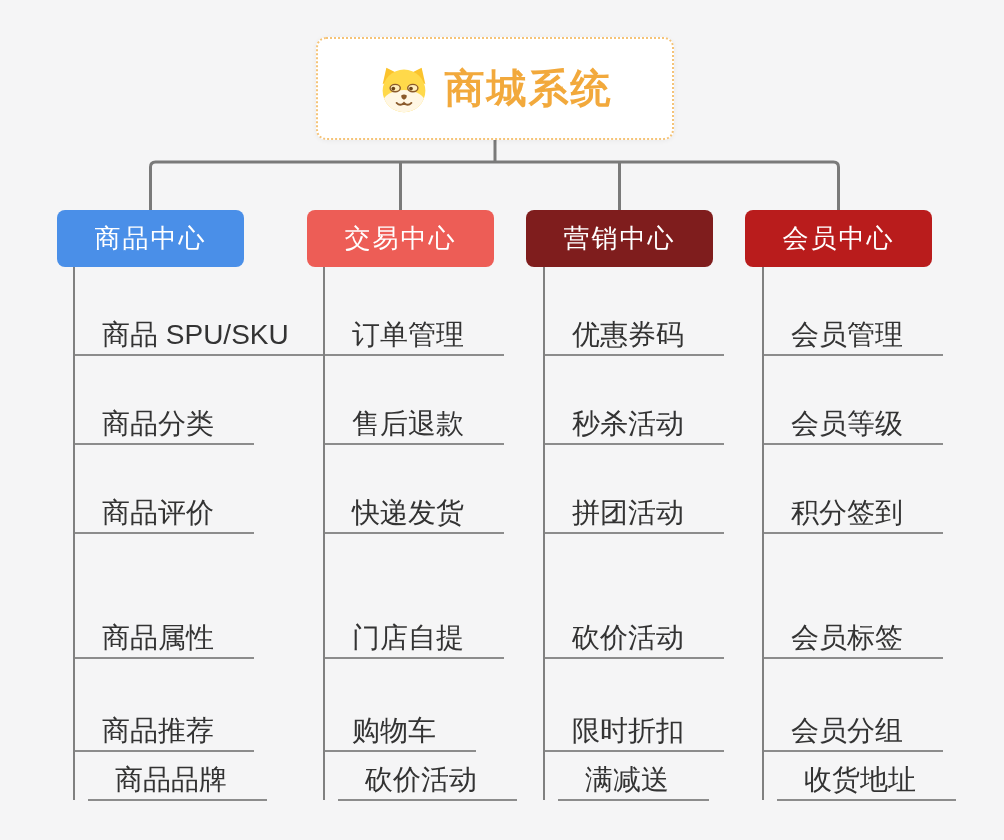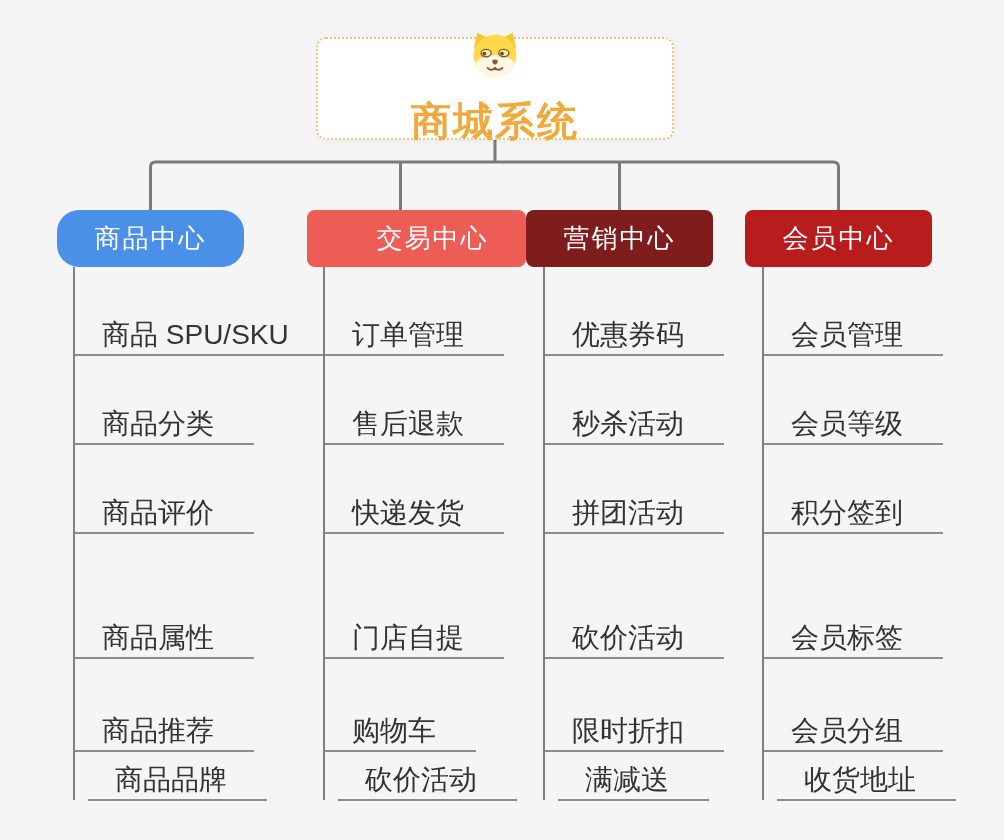--- a/index.html
+++ b/index.html
@@ -18,36 +18,35 @@
   
   .root{
     position:absolute;left:316px;top:37px;width:358px;height:103px;
     box-sizing:border-box;
     background:#ffffff;
     border:2px dotted #F5C377;
     border-radius:10px;
     display:flex;align-items:center;justify-content:center;gap:15px;
     box-shadow:0 1px 5px rgba(0,0,0,0.05);
     z-index:2;
-    flex-direction:column;
   }
   .root-title{
     font-size:40px;font-weight:600;color:#F2A93C;letter-spacing:2px;
   }
   .root-icon{width:52px;height:50px;flex:0 0 auto;}
 
   
   .branch{
     position:absolute;top:210px;width:187px;height:57px;
     border-radius:8px;
     display:flex;align-items:center;justify-content:center;
     color:#ffffff;font-size:26px;letter-spacing:2px;
     z-index:2;
   }
-  .branch.b0{left:57px;background:#4A8FE8;border-radius:22px;}
+  .branch.b0{left:57px;background:#4A8FE8;}
   .branch.b1{left:307px;background:#ED5D56;}
   .branch.b2{left:526px;background:#EEAC3C;}
   .branch.b3{left:745px;background:#72C13F;}
 
   
   .col{
     position:absolute;top:267px;height:533px;
     border-left:2px solid #808080;
     z-index:1;
   }
@@ -99,21 +98,21 @@
       <ellipse cx="37.5" cy="25" rx="5.5" ry="4" fill="#FFEDB9" stroke="#8A5A2B" stroke-width="1.5"></ellipse>
       <circle cx="16.5" cy="25.5" r="2" fill="#6B4418"></circle>
       <circle cx="35.5" cy="25.5" r="2" fill="#6B4418"></circle>
       <path d="M25,33 Q28,31 31,33 Q31,36.5 28,37.5 Q25,36.5 25,33 Z" fill="#8A5A2B"></path>
       <path d="M20,41 Q24,45 28,41 Q32,45 36,41" stroke="#8A5A2B" stroke-width="2" stroke-linecap="round" fill="none"></path>
     </svg>
     <span class="root-title">商城系统</span>
   </div>
 
   <div class="branch b0" style="background-color: rgb(74, 143, 232);">商品中心</div>
-  <div class="branch b1" style="background-color: rgb(237, 93, 86); padding-left: 32px;">交易中心</div>
+  <div class="branch b1" style="background-color: rgb(237, 93, 86);">交易中心</div>
   <div class="branch b2" style="background-color: #7f1d1d;">营销中心</div>
   <div class="branch b3" style="background-color: #b91c1c;">会员中心</div>
 
   <div class="col c0">
     <div class="leaf r0">商品 SPU/SKU</div>
     <div class="leaf r1">商品分类</div>
     <div class="leaf r2">商品评价</div>
     <div class="leaf r3">商品属性</div>
     <div class="leaf r4">商品推荐</div>
     <div class="leaf r5">商品品牌</div>

